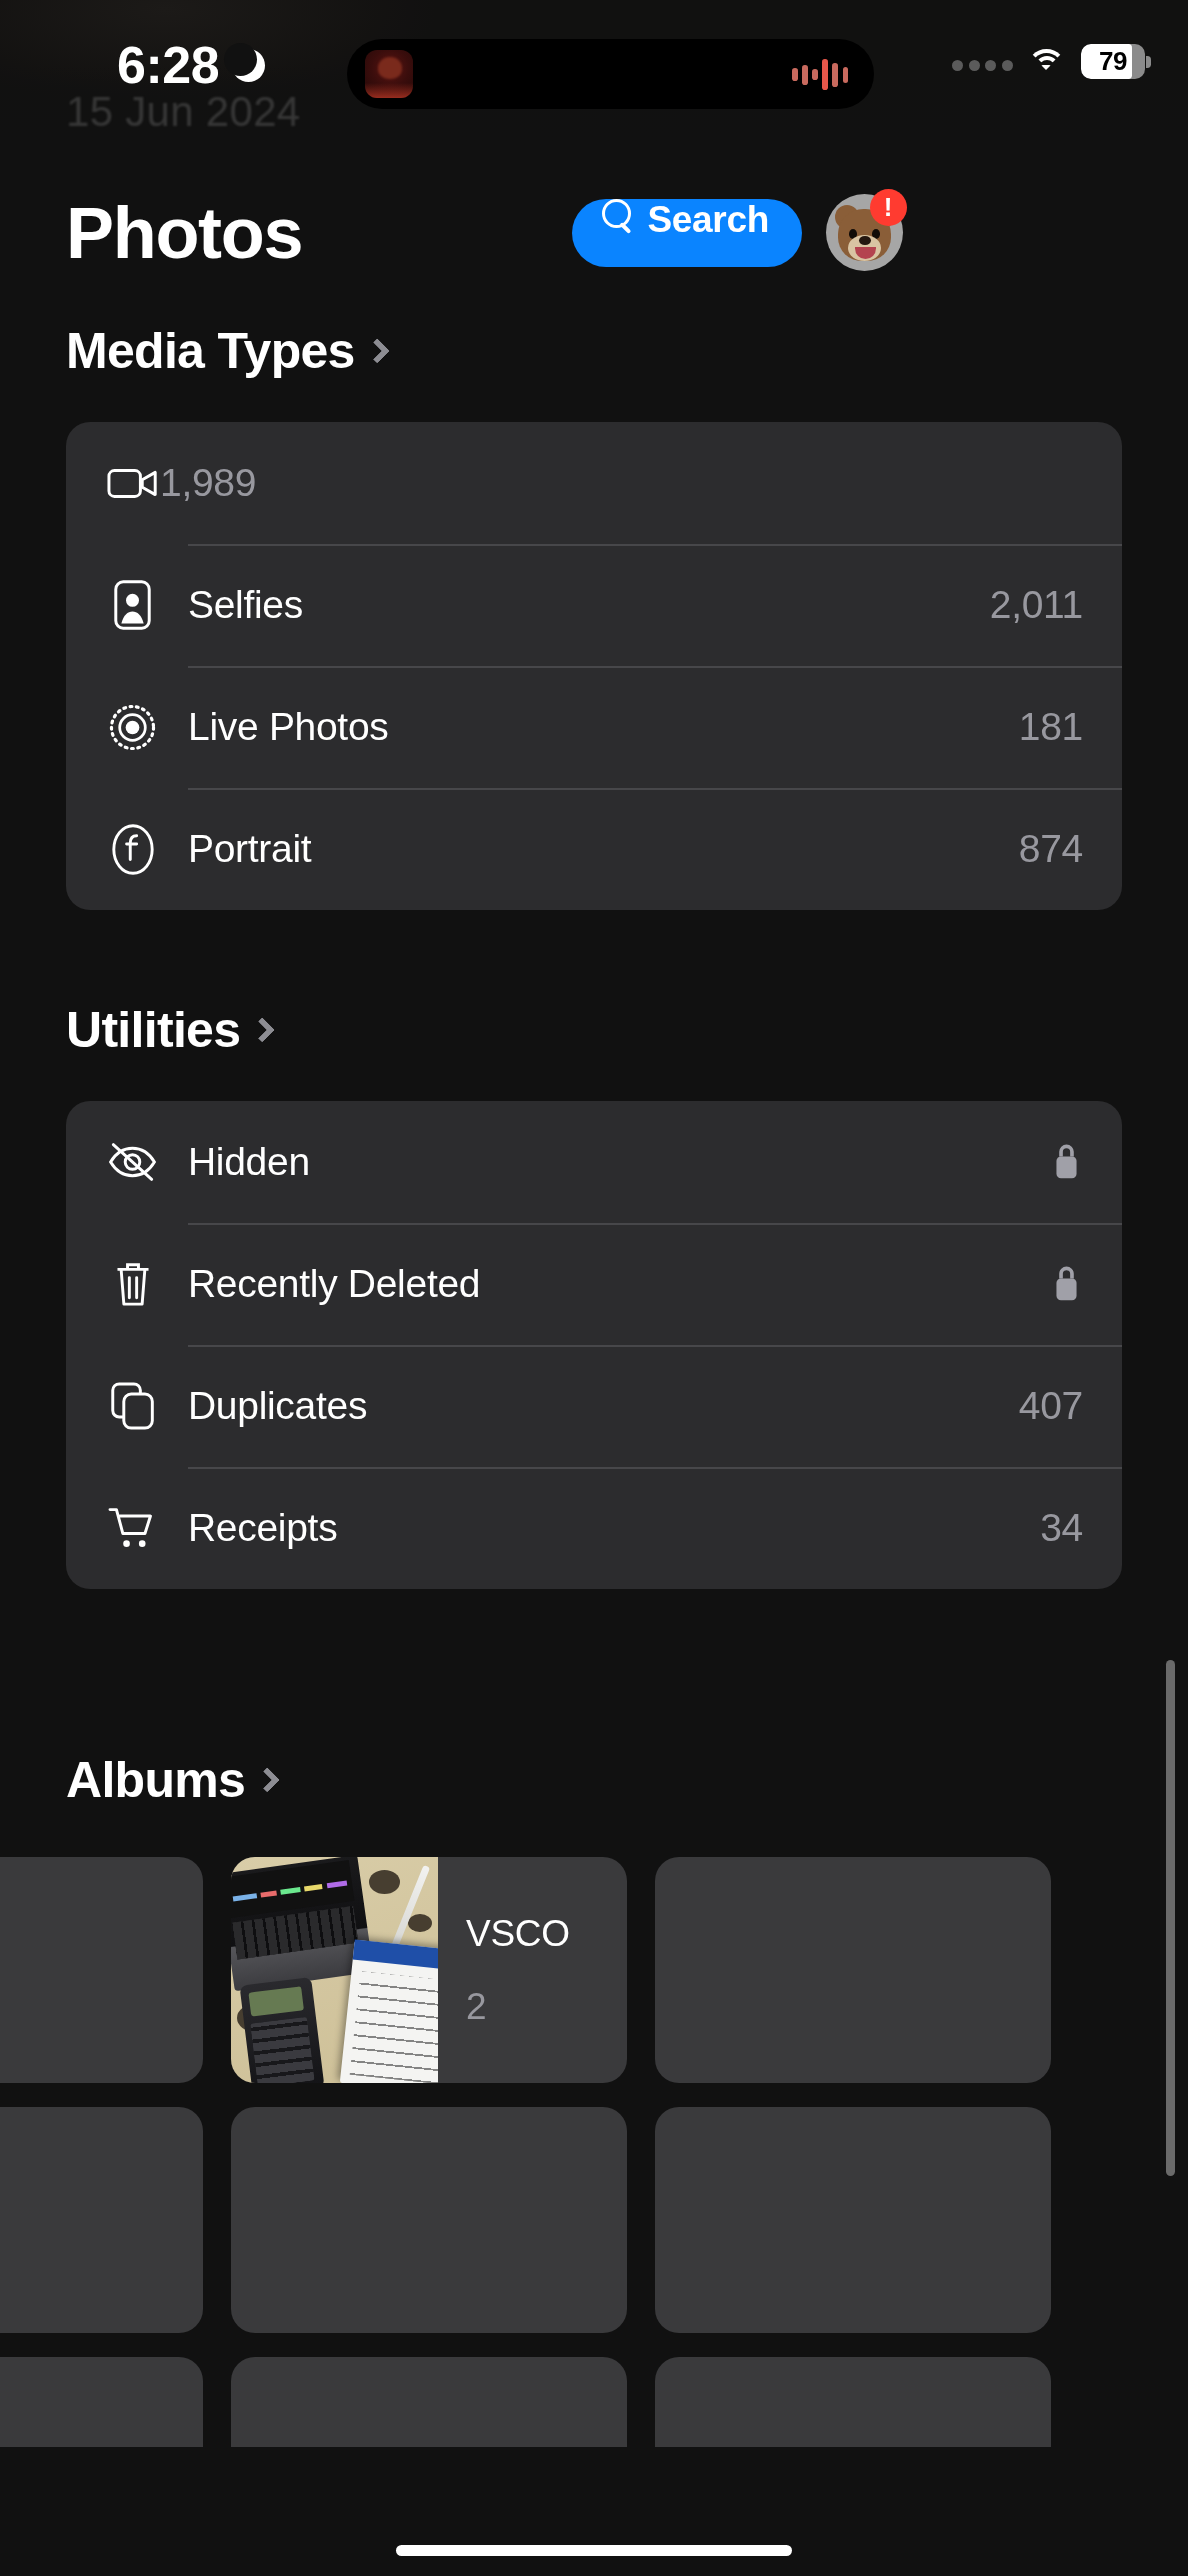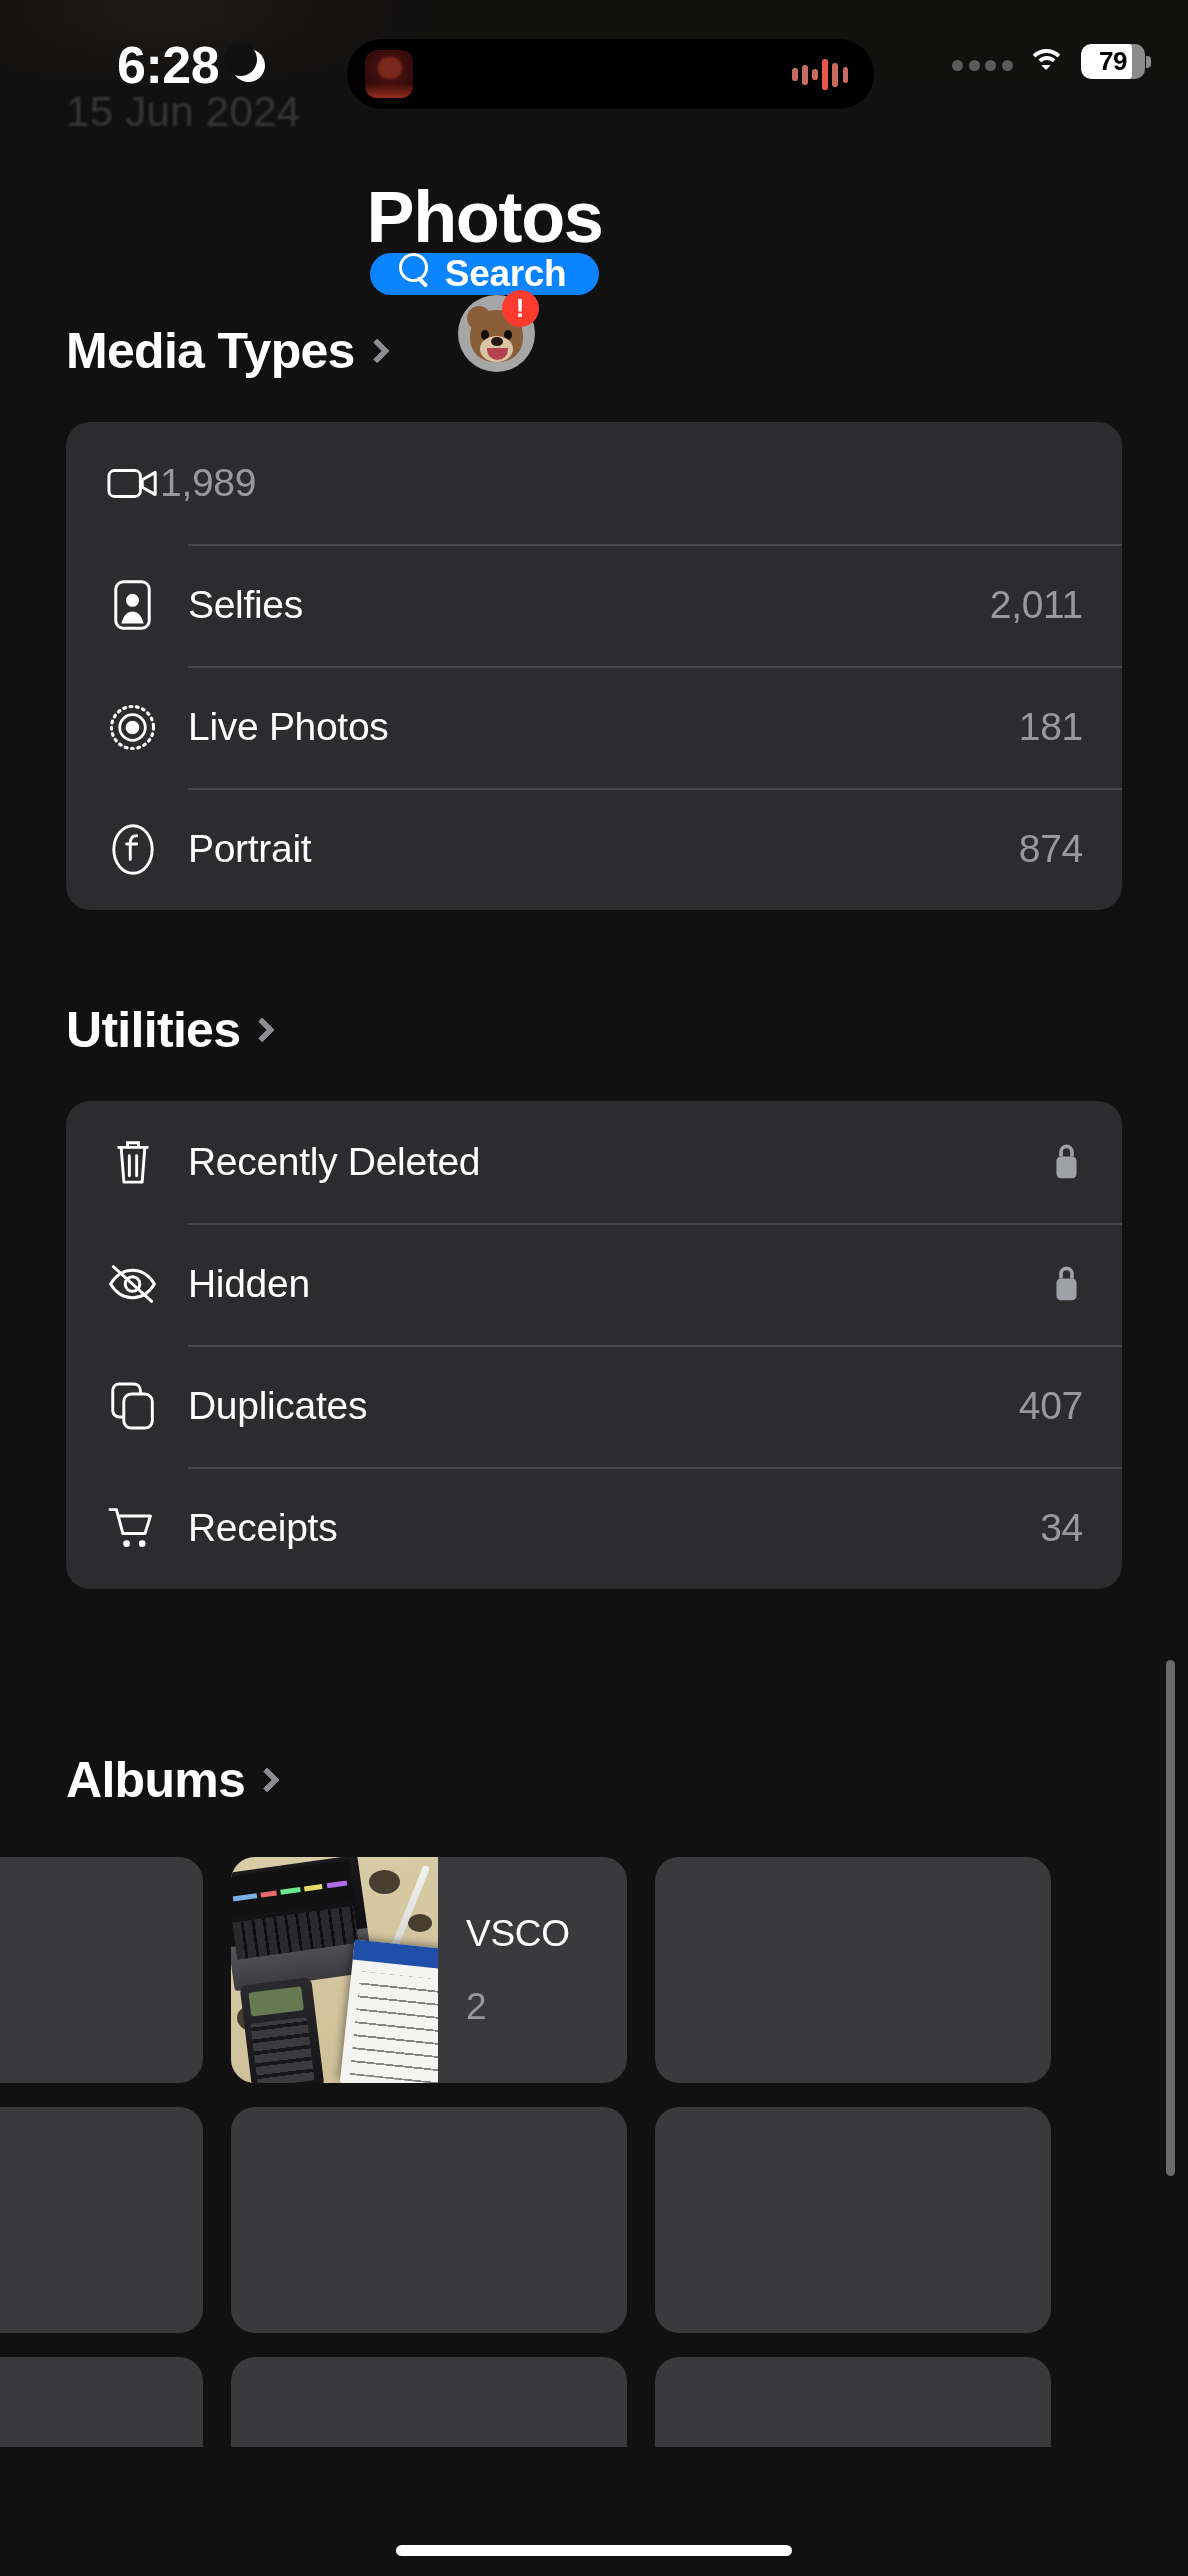--- a/index.html
+++ b/index.html
@@ -110,21 +110,21 @@
     font-size:26px; font-weight:700; color:#000; letter-spacing:-0.5px;
   }
   .batt-cap{
     position:absolute; right:0; top:12px; width:5.5px; height:12px;
     border-radius:0 3.7px 3.7px 0; background:#8b8b8b;
   }
 
   
   .nav{
     position:absolute; left:0; top:181px; width:960px; height:103px; z-index:6;
-    display:flex; align-items:center; padding:0 57px 0 66px;flex-direction:column;
+    display:flex; align-items:center; padding:0 57px 0 66px;
   }
   .page-title{
     font-size:72px; font-weight:700; color:#fff; letter-spacing:-1.3px; line-height:1;
   }
   .nav-spacer{ flex:1; }
   .search-btn{
     display:flex; align-items:flex-start; gap:14.7px;
     height:68px; padding:0 33px 0 29.5px;
     background:#0a84ff; border-radius:37px; border:none; cursor:pointer;
   }
@@ -423,44 +423,44 @@
 
   <div style="position:absolute; left:0; top:1001px; width:1188px;">
     <div class="section-head">
       <div class="txt">Utilities</div>
       <div class="chev"></div>
     </div>
     <div class="card" style="margin-top:42px;">
 
       <div class="row">
         <span class="row-icon">
+          <svg width="53" height="42" viewBox="0 0 58 46" fill="none" stroke="#fff" stroke-width="3.2">
+            <path d="M5 23c6-10 14-15 24-15s18 5 24 15c-6 10-14 15-24 15S11 33 5 23z"></path>
+            <circle cx="29" cy="23" r="8"></circle>
+            <path d="M8 4 L50 42" stroke-linecap="round"></path>
+          </svg>
+        </span>
+        <span class="row-label">Hidden</span>
+        <span class="lock-ico">
+          <svg width="33" height="42" viewBox="0 0 36 46" fill="#a0a0a8">
+            <path d="M10 18v-5a8 8 0 0116 0v5h-4v-5a4 4 0 10-8 0v5z"></path>
+            <rect x="7" y="18" width="22" height="24" rx="5"></rect>
+          </svg>
+        </span>
+      </div>
+
+      <div class="row">
+        <span class="row-icon">
           <svg width="42" height="52" viewBox="0 0 46 56" fill="none" stroke="#fff" stroke-width="3.2">
             <path d="M6 12h34M17 12V7h12v5"></path>
             <path d="M10 12l3 38h20l3-38" stroke-linejoin="round"></path>
             <path d="M19 21v22M27 21v22" stroke-linecap="round"></path>
           </svg>
         </span>
         <span class="row-label">Recently Deleted</span>
-        <span class="lock-ico">
-          <svg width="33" height="42" viewBox="0 0 36 46" fill="#a0a0a8">
-            <path d="M10 18v-5a8 8 0 0116 0v5h-4v-5a4 4 0 10-8 0v5z"></path>
-            <rect x="7" y="18" width="22" height="24" rx="5"></rect>
-          </svg>
-        </span>
-      </div>
-
-      <div class="row">
-        <span class="row-icon">
-          <svg width="53" height="42" viewBox="0 0 58 46" fill="none" stroke="#fff" stroke-width="3.2">
-            <path d="M5 23c6-10 14-15 24-15s18 5 24 15c-6 10-14 15-24 15S11 33 5 23z"></path>
-            <circle cx="29" cy="23" r="8"></circle>
-            <path d="M8 4 L50 42" stroke-linecap="round"></path>
-          </svg>
-        </span>
-        <span class="row-label">Hidden</span>
         <span class="lock-ico">
           <svg width="33" height="42" viewBox="0 0 36 46" fill="#a0a0a8">
             <path d="M10 18v-5a8 8 0 0116 0v5h-4v-5a4 4 0 10-8 0v5z"></path>
             <rect x="7" y="18" width="22" height="24" rx="5"></rect>
           </svg>
         </span>
       </div>
 
       <div class="row">
         <span class="row-icon">

